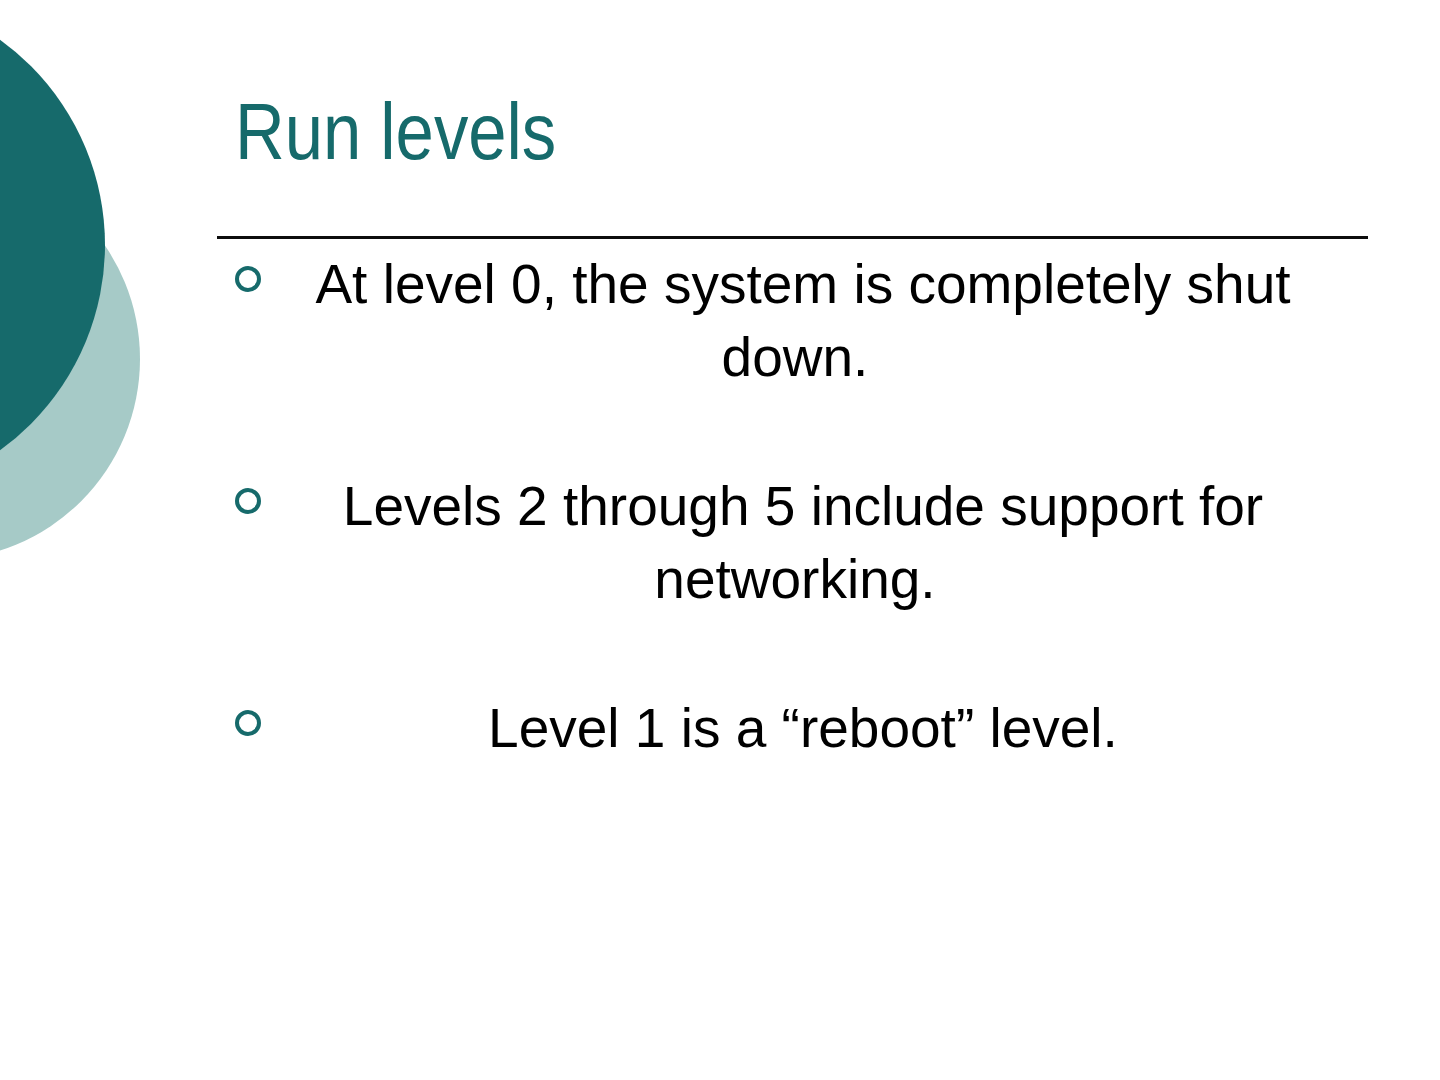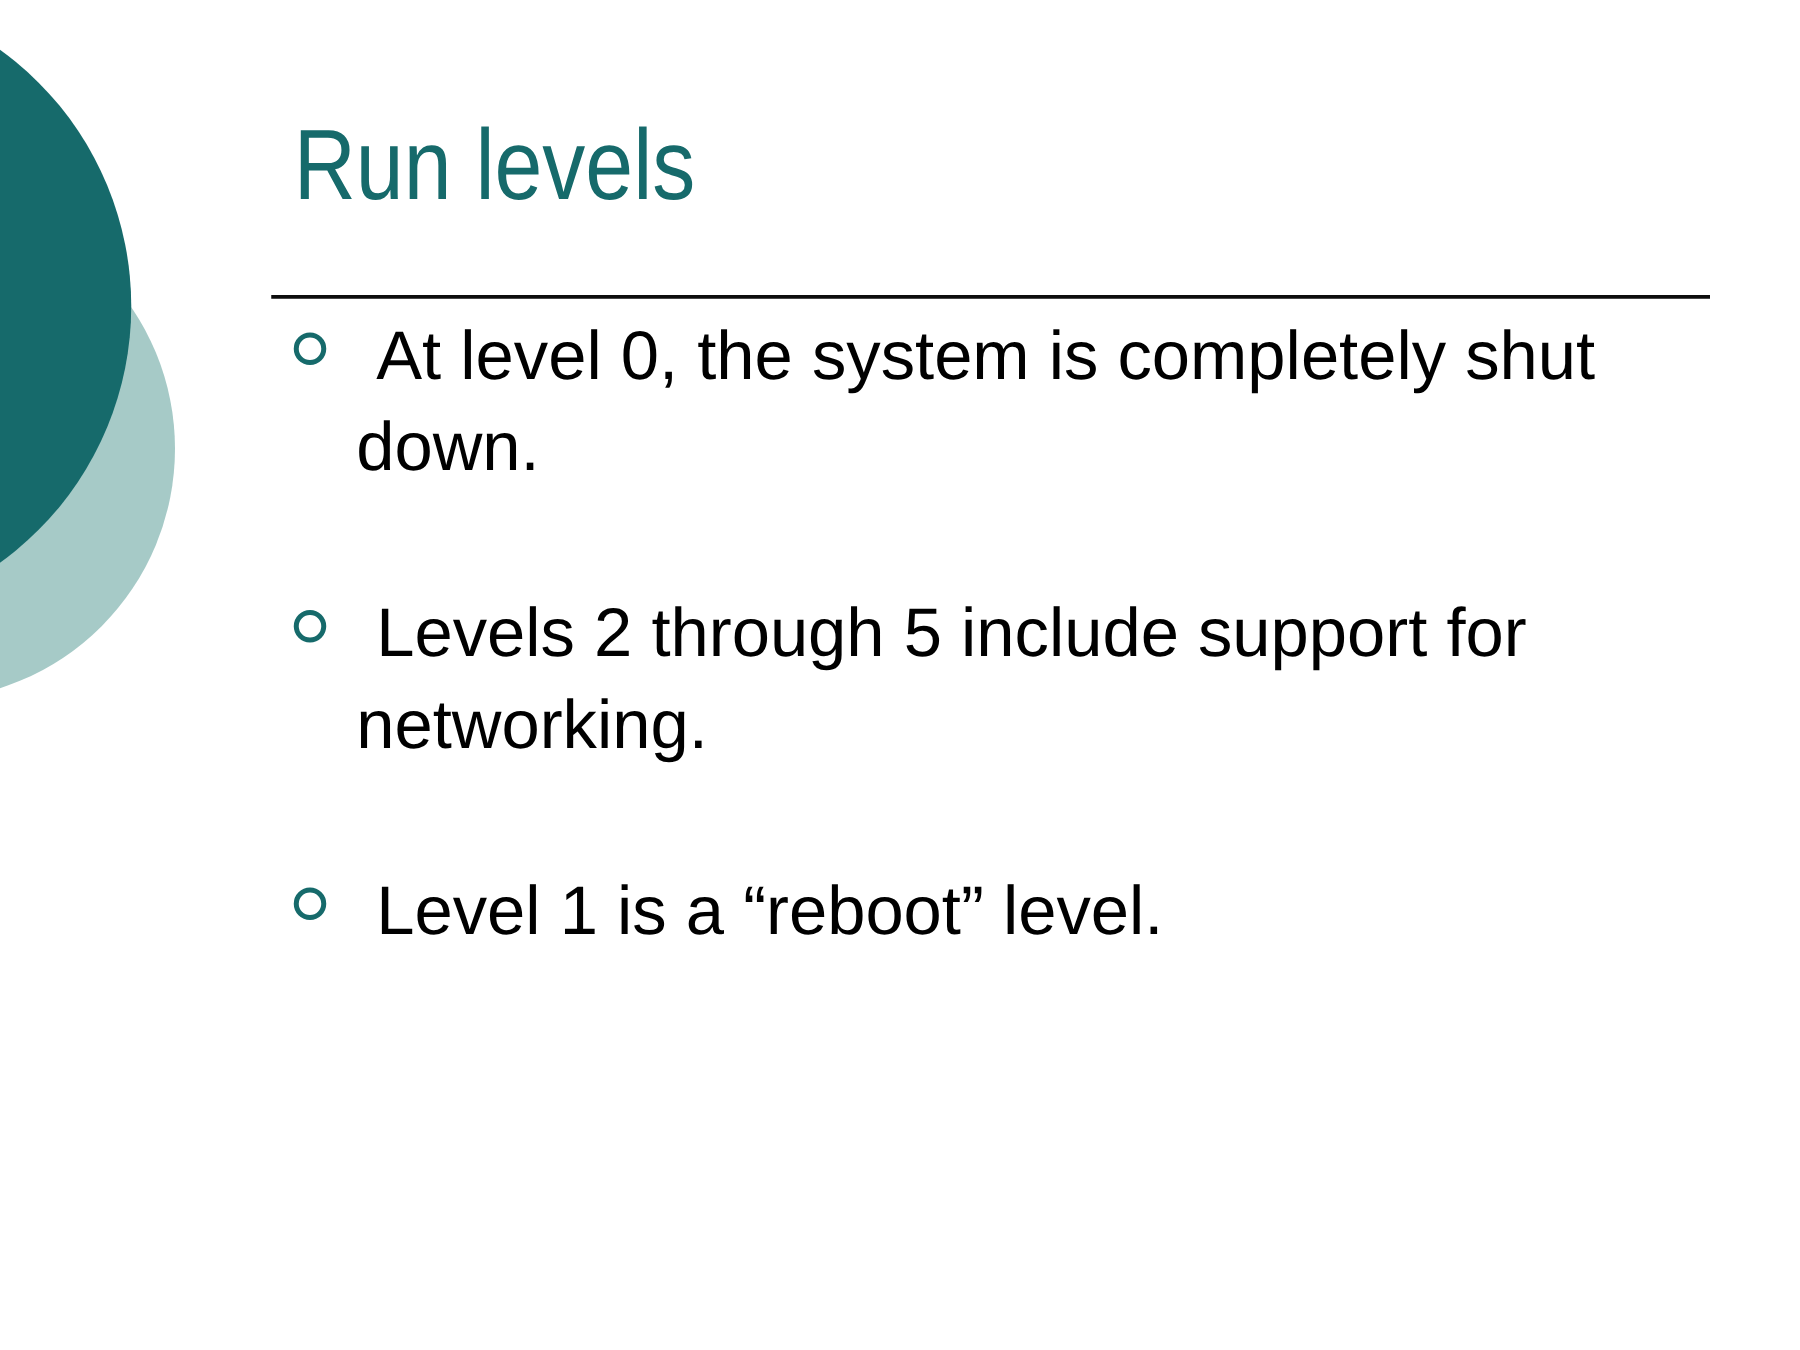--- a/index.html
+++ b/index.html
@@ -71,20 +71,21 @@
   .bullets li {
     position: relative;
     box-sizing: content-box;
     width: 1020px;
     padding-left: 50px;
     margin-bottom: 76px;
     font-size: 55px;
     line-height: 73px;
     color: var(--c-text, #000000);
     text-indent: 16px;
+    text-align: center;
   }
   .ring {
     position: absolute;
     left: 0;
     top: 18px;
     width: 18px;
     height: 18px;
     border: 4px solid var(--c-bullet-ring, #166a6b);
     border-radius: 50%;
     background: transparent;

